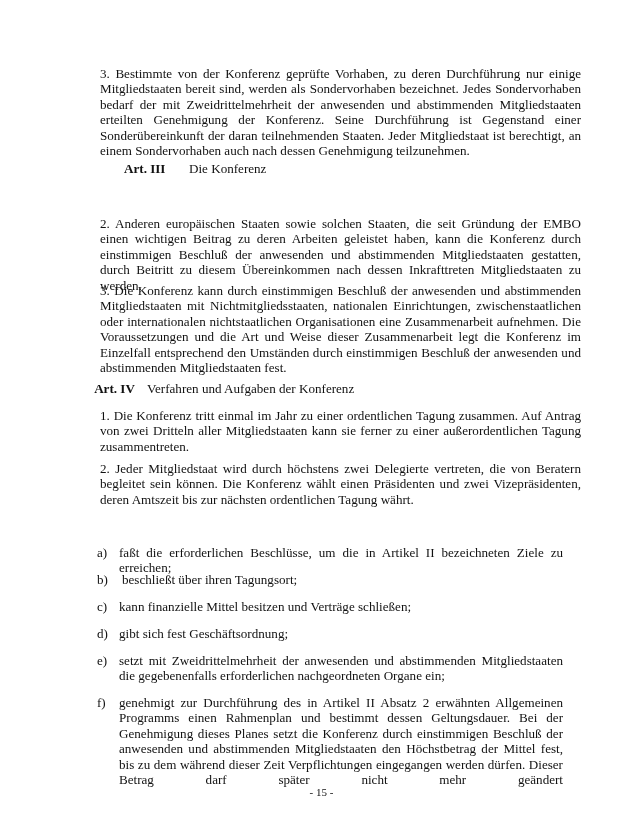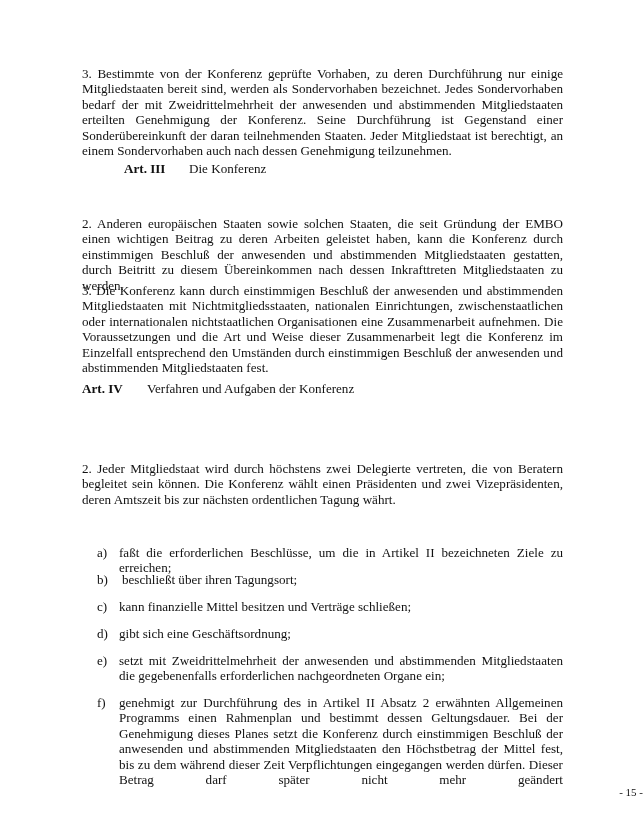--- a/index.html
+++ b/index.html
@@ -2,64 +2,65 @@
 <html><head>
 <meta charset="utf-8">
 <style>
   html, body { margin: 0; padding: 0; background: #ffffff; }
   body { width: 643px; height: 832px; position: relative; overflow: hidden; }
   .page {
     position: absolute; left: 0; top: 0; width: 643px; height: 832px; background: #fff;
     font-family: "Liberation Serif", "DejaVu Serif", serif; color: #111;
     font-size: 13.1px; line-height: 15.4px;
   }
-  .block { position: absolute; left: 82px; width: 481px; margin: 0; text-align: justify; }
+  .block { position: absolute; left: 100px; width: 481px; margin: 0; text-align: justify; }
   .block.last-left { text-align-last: left; }
   .heading { position: absolute; left: 82px; white-space: nowrap; }
   .heading .num { font-weight: bold; display: inline-block; width: 65px; }
   .item { position: absolute; left: 97px; width: 466px; }
   .item .marker { position: absolute; left: 0; top: 0; }
   .item .text { margin-left: 22px; text-align: justify; display: block; }
-  .pagenum { position: absolute; top: 785px; left: 0; width: 643px; text-align: right; font-size: 11px; }
+  .pagenum { position: absolute; top: 785px; left: 0; width: 643px; text-align: center; font-size: 11px; }
 </style>
 </head>
 <body>
 
 <div class="page">
 
   <p class="block last-left" style="top:66px;">3. Bestimmte von der Konferenz geprüfte Vorhaben, zu deren Durchführung nur einige Mitgliedstaaten bereit sind, werden als Sondervorhaben bezeichnet. Jedes Sondervorhaben bedarf der mit Zweidrittelmehrheit der anwesenden und abstimmenden Mitgliedstaaten erteilten Genehmigung der Konferenz. Seine Durchführung ist Gegenstand einer Sonderübereinkunft der daran teilnehmenden Staaten. Jeder Mitgliedstaat ist berechtigt, an einem Sondervorhaben auch nach dessen Genehmigung teilzunehmen.</p>
 
   <div class="heading" style="top:161px;margin-left:42px;">
     <span class="num">Art. III</span><span>Die Konferenz</span>
   </div>
 
   <p class="block last-left" style="top:216px;">2. Anderen europäischen Staaten sowie solchen Staaten, die seit Gründung der EMBO einen wichtigen Beitrag zu deren Arbeiten geleistet haben, kann die Konferenz durch einstimmigen Beschluß der anwesenden und abstimmenden Mitgliedstaaten gestatten, durch Beitritt zu diesem Übereinkommen nach dessen Inkrafttreten Mitgliedstaaten zu werden.</p>
   <p class="block last-left" style="top:283px;">3. Die Konferenz kann durch einstimmigen Beschluß der anwesenden und abstimmenden Mitgliedstaaten mit Nichtmitgliedsstaaten, nationalen Einrichtungen, zwischenstaatlichen oder internationalen nichtstaatlichen Organisationen eine Zusammenarbeit aufnehmen. Die Voraussetzungen und die Art und Weise dieser Zusammenarbeit legt die Konferenz im Einzelfall entsprechend den Umständen durch einstimmigen Beschluß der anwesenden und abstimmenden Mitgliedstaaten fest.</p>
 
-  <div class="heading" style="top:381px;">
+  <div class="heading" style="top:381px;text-align:center;">
     <span class="num">Art. IV</span><span>Verfahren und Aufgaben der Konferenz</span>
   </div>
 
+  <p class="block last-left" style="top:408px;">1. Die Konferenz tritt einmal im Jahr zu einer ordentlichen Tagung zusammen. Auf Antrag von zwei Dritteln aller Mitgliedstaaten kann sie ferner zu einer außerordentlichen Tagung zusammentreten.</p>
   <p class="block last-left" style="top:461px;">2. Jeder Mitgliedstaat wird durch höchstens zwei Delegierte vertreten, die von Beratern begleitet sein können. Die Konferenz wählt einen Präsidenten und zwei Vizepräsidenten, deren Amtszeit bis zur nächsten ordentlichen Tagung währt.</p>
 
   <div class="item" style="top:545px;">
     <span class="marker">a)</span>
     <span class="text">faßt die erforderlichen Beschlüsse, um die in Artikel II bezeichneten Ziele zu erreichen;</span>
   </div>
   <div class="item" style="top:572px;">
     <span class="marker">b)</span>
     <span class="text" style="margin-left:25px;">beschließt über ihren Tagungsort;</span>
   </div>
   <div class="item" style="top:599px;">
     <span class="marker">c)</span>
     <span class="text">kann finanzielle Mittel besitzen und Verträge schließen;</span>
   </div>
   <div class="item" style="top:626px;">
     <span class="marker">d)</span>
-    <span class="text">gibt sich eine Geschäftsordnung;</span>
+    <span class="text">gibt sich fest Geschäftsordnung;</span>
   </div>
   <div class="item" style="top:653px;">
     <span class="marker">e)</span>
     <span class="text" style="text-align-last:left;">setzt mit Zweidrittelmehrheit der anwesenden und abstimmenden Mitgliedstaaten die gegebenenfalls erforderlichen nachgeordneten Organe ein;</span>
   </div>
   <div class="item" style="top:695px;">
     <span class="marker">f)</span>
     <span class="text" style="text-align-last:justify;">genehmigt zur Durchführung des in Artikel II Absatz 2 erwähnten Allgemeinen Programms einen Rahmenplan und bestimmt dessen Geltungsdauer. Bei der Genehmigung dieses Planes setzt die Konferenz durch einstimmigen Beschluß der anwesenden und abstimmenden Mitgliedstaaten den Höchstbetrag der Mittel fest, bis zu dem während dieser Zeit Verpflichtungen eingegangen werden dürfen. Dieser Betrag darf später nicht mehr geändert</span>
   </div>
 

